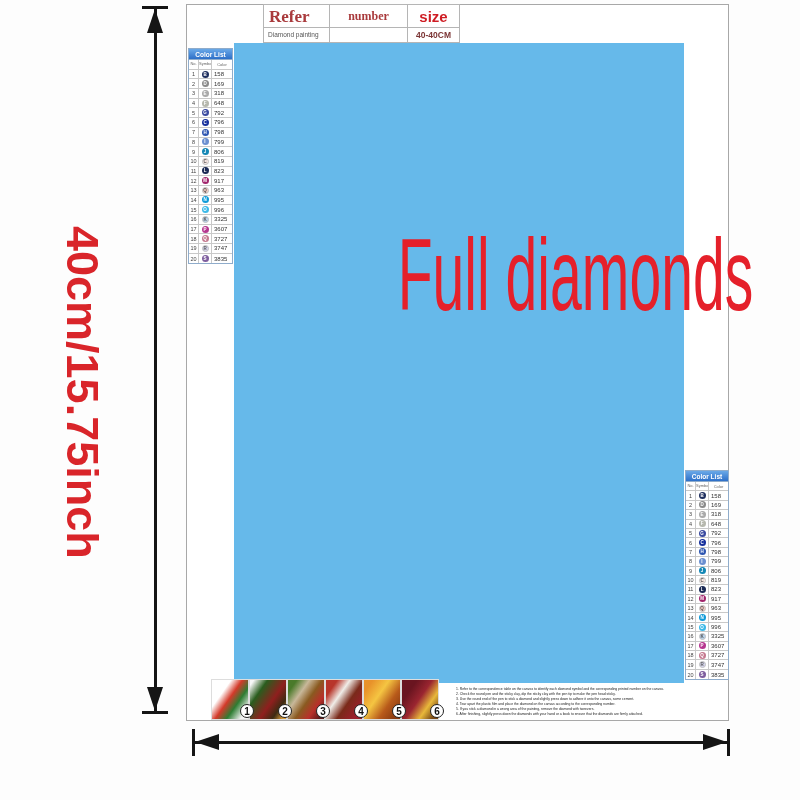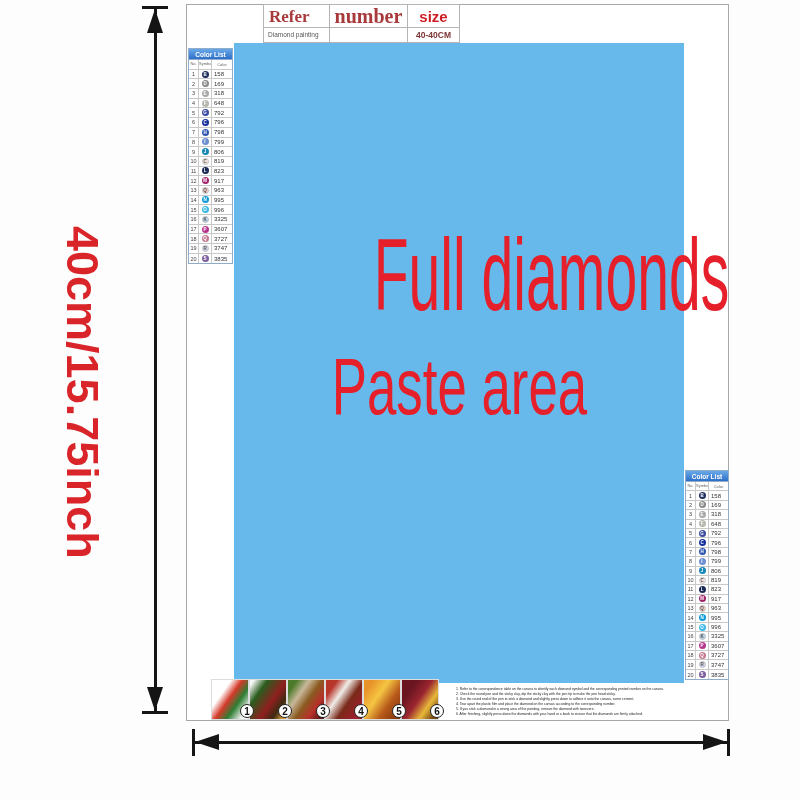--- a/index.html
+++ b/index.html
@@ -15,29 +15,29 @@
   .item-table{position:absolute;left:76px;top:-1px;width:197px;background:#fff;
               border:1px solid #b5b5b5;}
   .it-r1,.it-r2{display:grid;grid-template-columns:66px 78px 51px;}
   .it-r1 > span{border-bottom:1px solid #b5b5b5;height:23px;line-height:23px;}
   .it-r1 > span:nth-child(-n+2){border-right:1px solid #b5b5b5;}
   .it-r2 > span{height:14px;line-height:14px;}
   .it-r2 > span:nth-child(-n+2){border-right:1px solid #b5b5b5;}
   .it-item{font-family:"Liberation Serif",serif;font-weight:bold;color:#a93a3c;
            font-size:17px;padding-left:5px;}
   .it-number{font-family:"Liberation Serif",serif;font-weight:bold;color:#a93a3c;
-             font-size:20px;text-align:center;}
+             font-size:12px;text-align:center;}
   .it-size{font-weight:bold;color:#cf1d24;font-size:15px;text-align:center;}
   .it2-item{font-size:6.5px;color:#555;padding-left:4px;}
   .it2-size{font-size:8.5px;color:#7b3434;text-align:center;font-weight:bold;}
 
   
   .blue{position:absolute;left:47px;top:38px;width:450px;height:640px;background:#66b9ea;}
   .fd-line{position:absolute;width:100%;text-align:center;color:#e5202a;white-space:nowrap;}
-  .fd-1{top:174px;font-size:102px;}
+  .fd-1{top:174px;font-size:102px;padding-left:24px;}
   .fd-1 span{display:inline-block;transform:scaleX(0.56);transform-origin:center;}
   .fd-2{top:298px;font-size:80px;}
   .fd-2 span{display:inline-block;transform:scaleX(0.66);transform-origin:center;}
 
   
   .color-list{position:absolute;background:#fff;border:1px solid #8faccb;}
   .cl-left{left:1px;top:43px;width:45px;}
   .cl-right{left:498px;top:465px;width:44px;}
   .cl-title{background:linear-gradient(#6aa9e8,#2d6fc8);color:#fff;font-size:6.5px;
             font-weight:bold;text-align:center;height:11px;line-height:11px;
@@ -124,23 +124,20 @@
         <span class="it2-item">Diamond painting</span>
         <span class="it2-number"></span>
         <span class="it2-size">40-40CM</span>
       </div>
     </div>
 
     <div class="blue">
       <div class="fd-line fd-1">
         <span>Full diamonds</span>
       </div>
-      <div class="fd-line fd-2">
-        <span>Paste area</span>
-      </div>
     </div>
 
     <div class="color-list cl-left">
         <div class="cl-title">Color List</div>
         <div class="cl-row cl-head">
           <span>No.</span>
           <span>Symbol</span>
           <span>Color</span>
         </div>
         <div class="cl-row">

